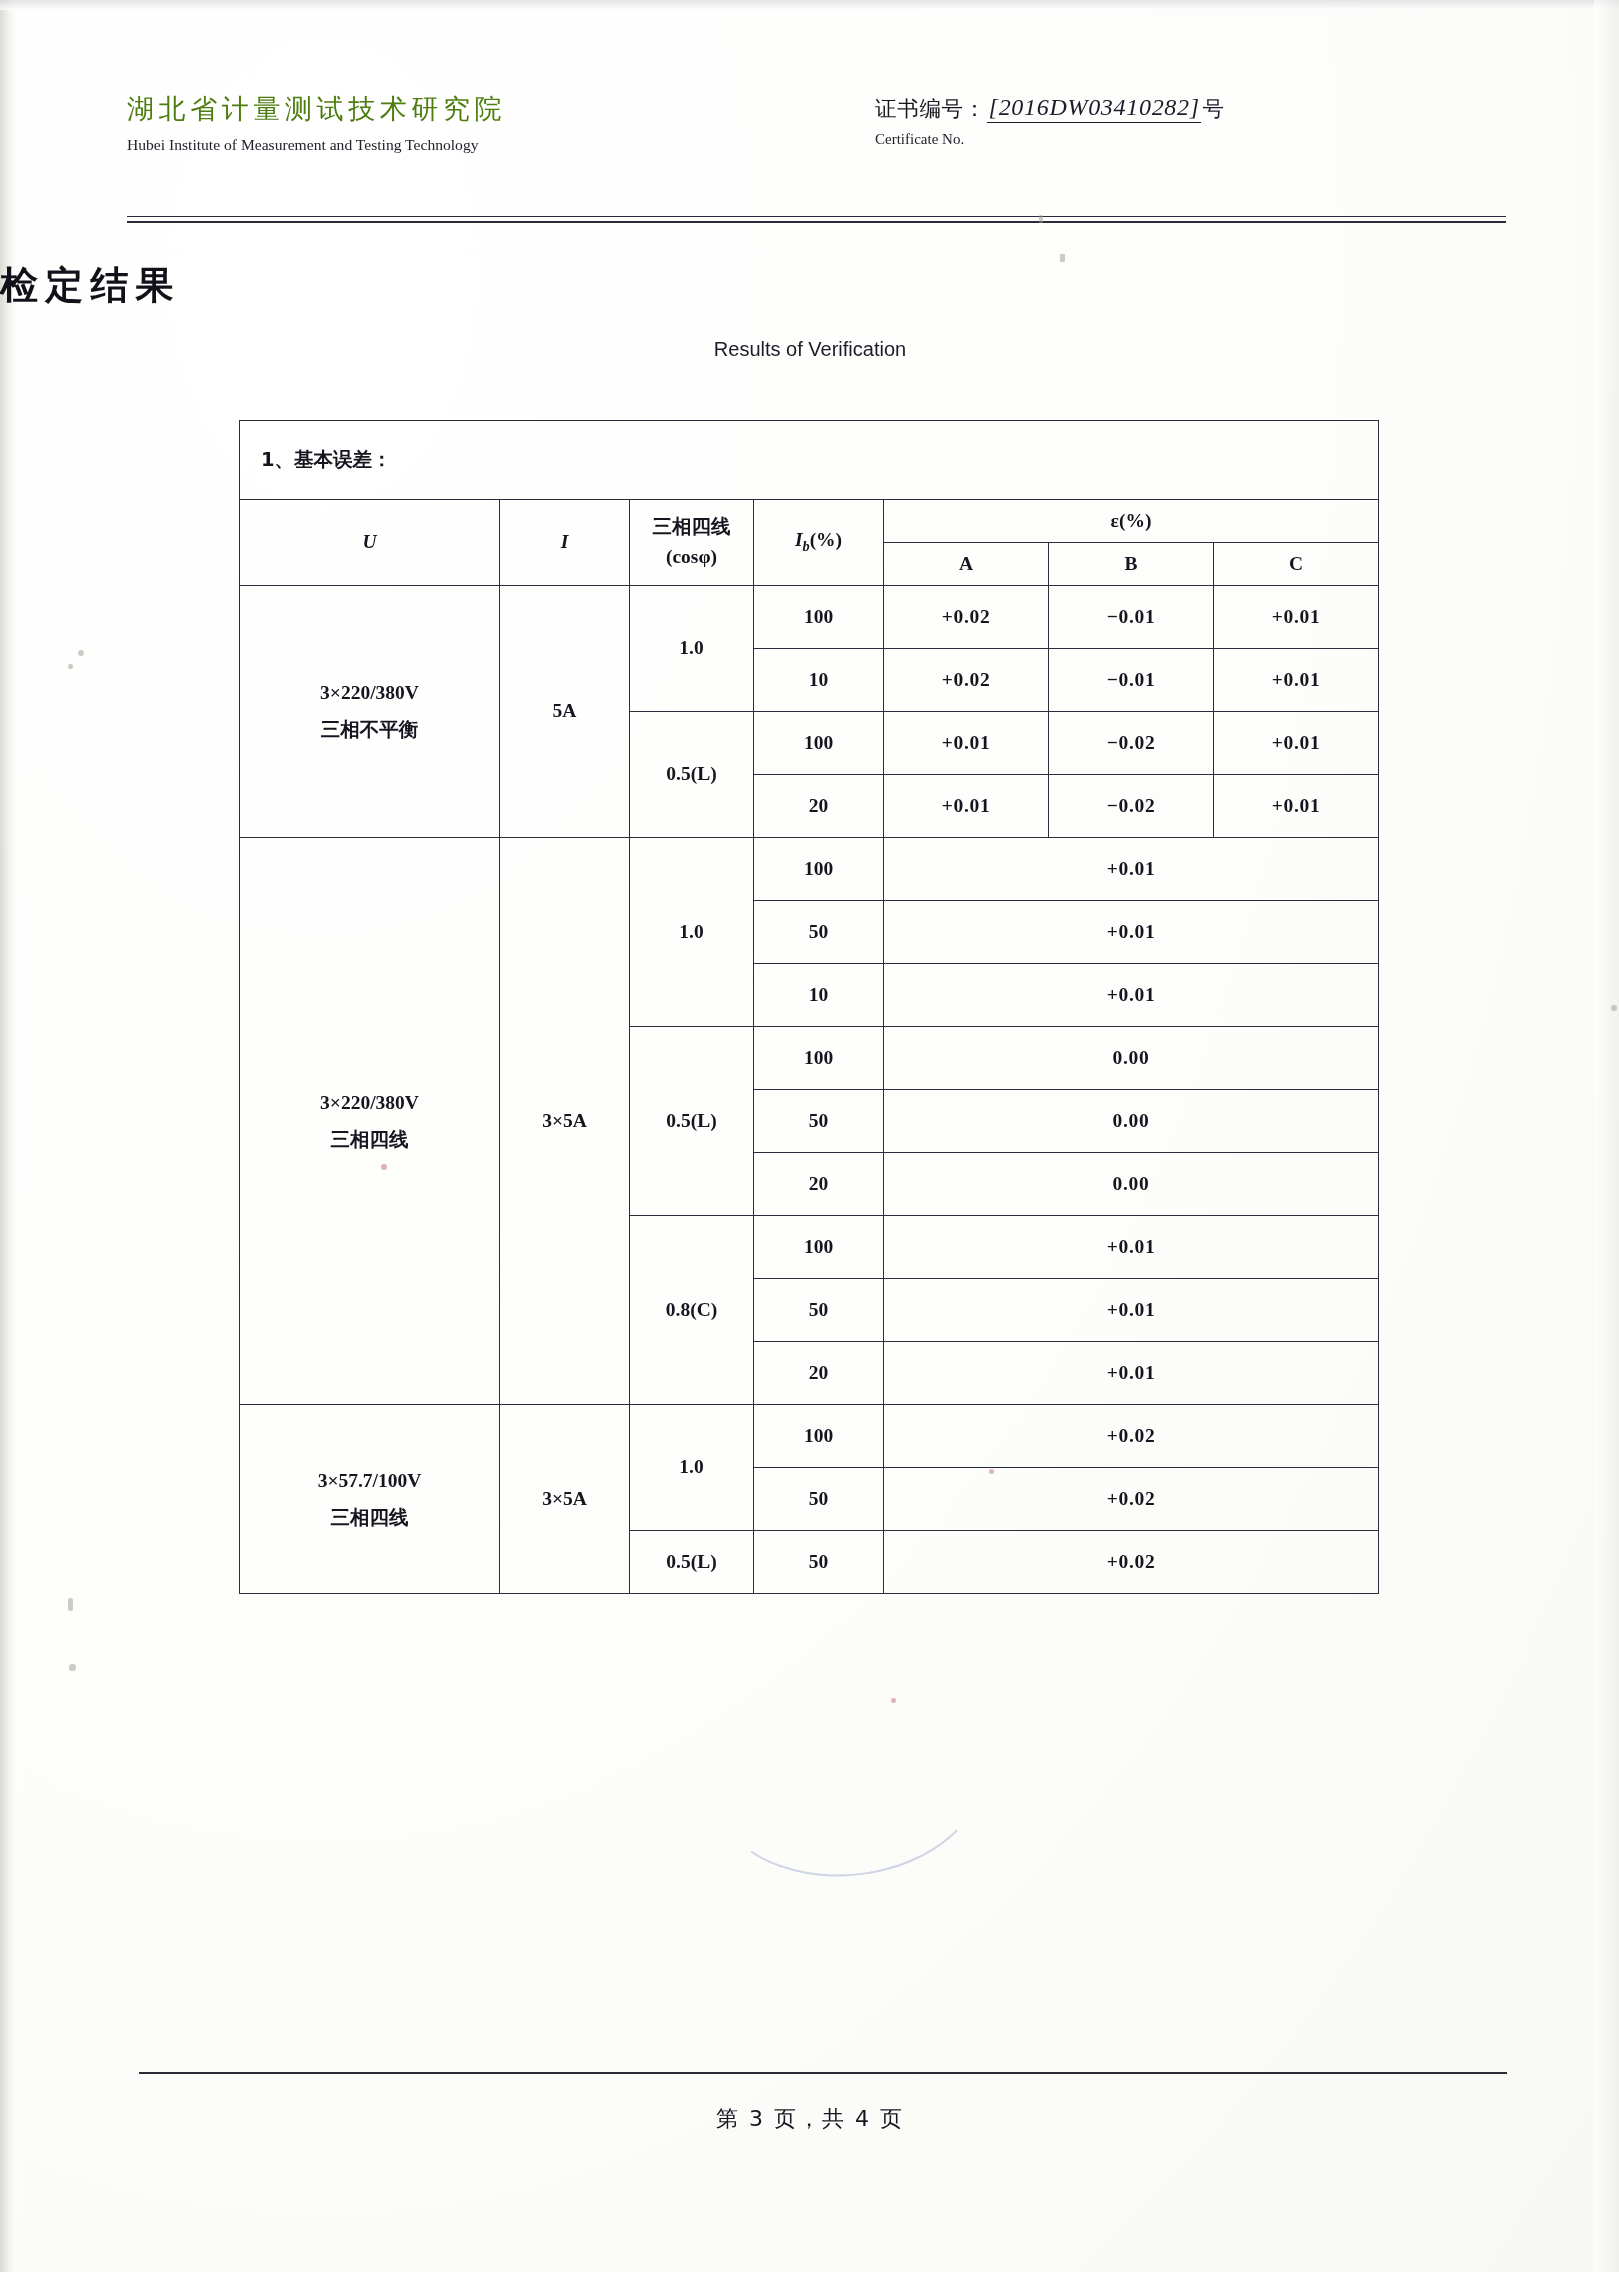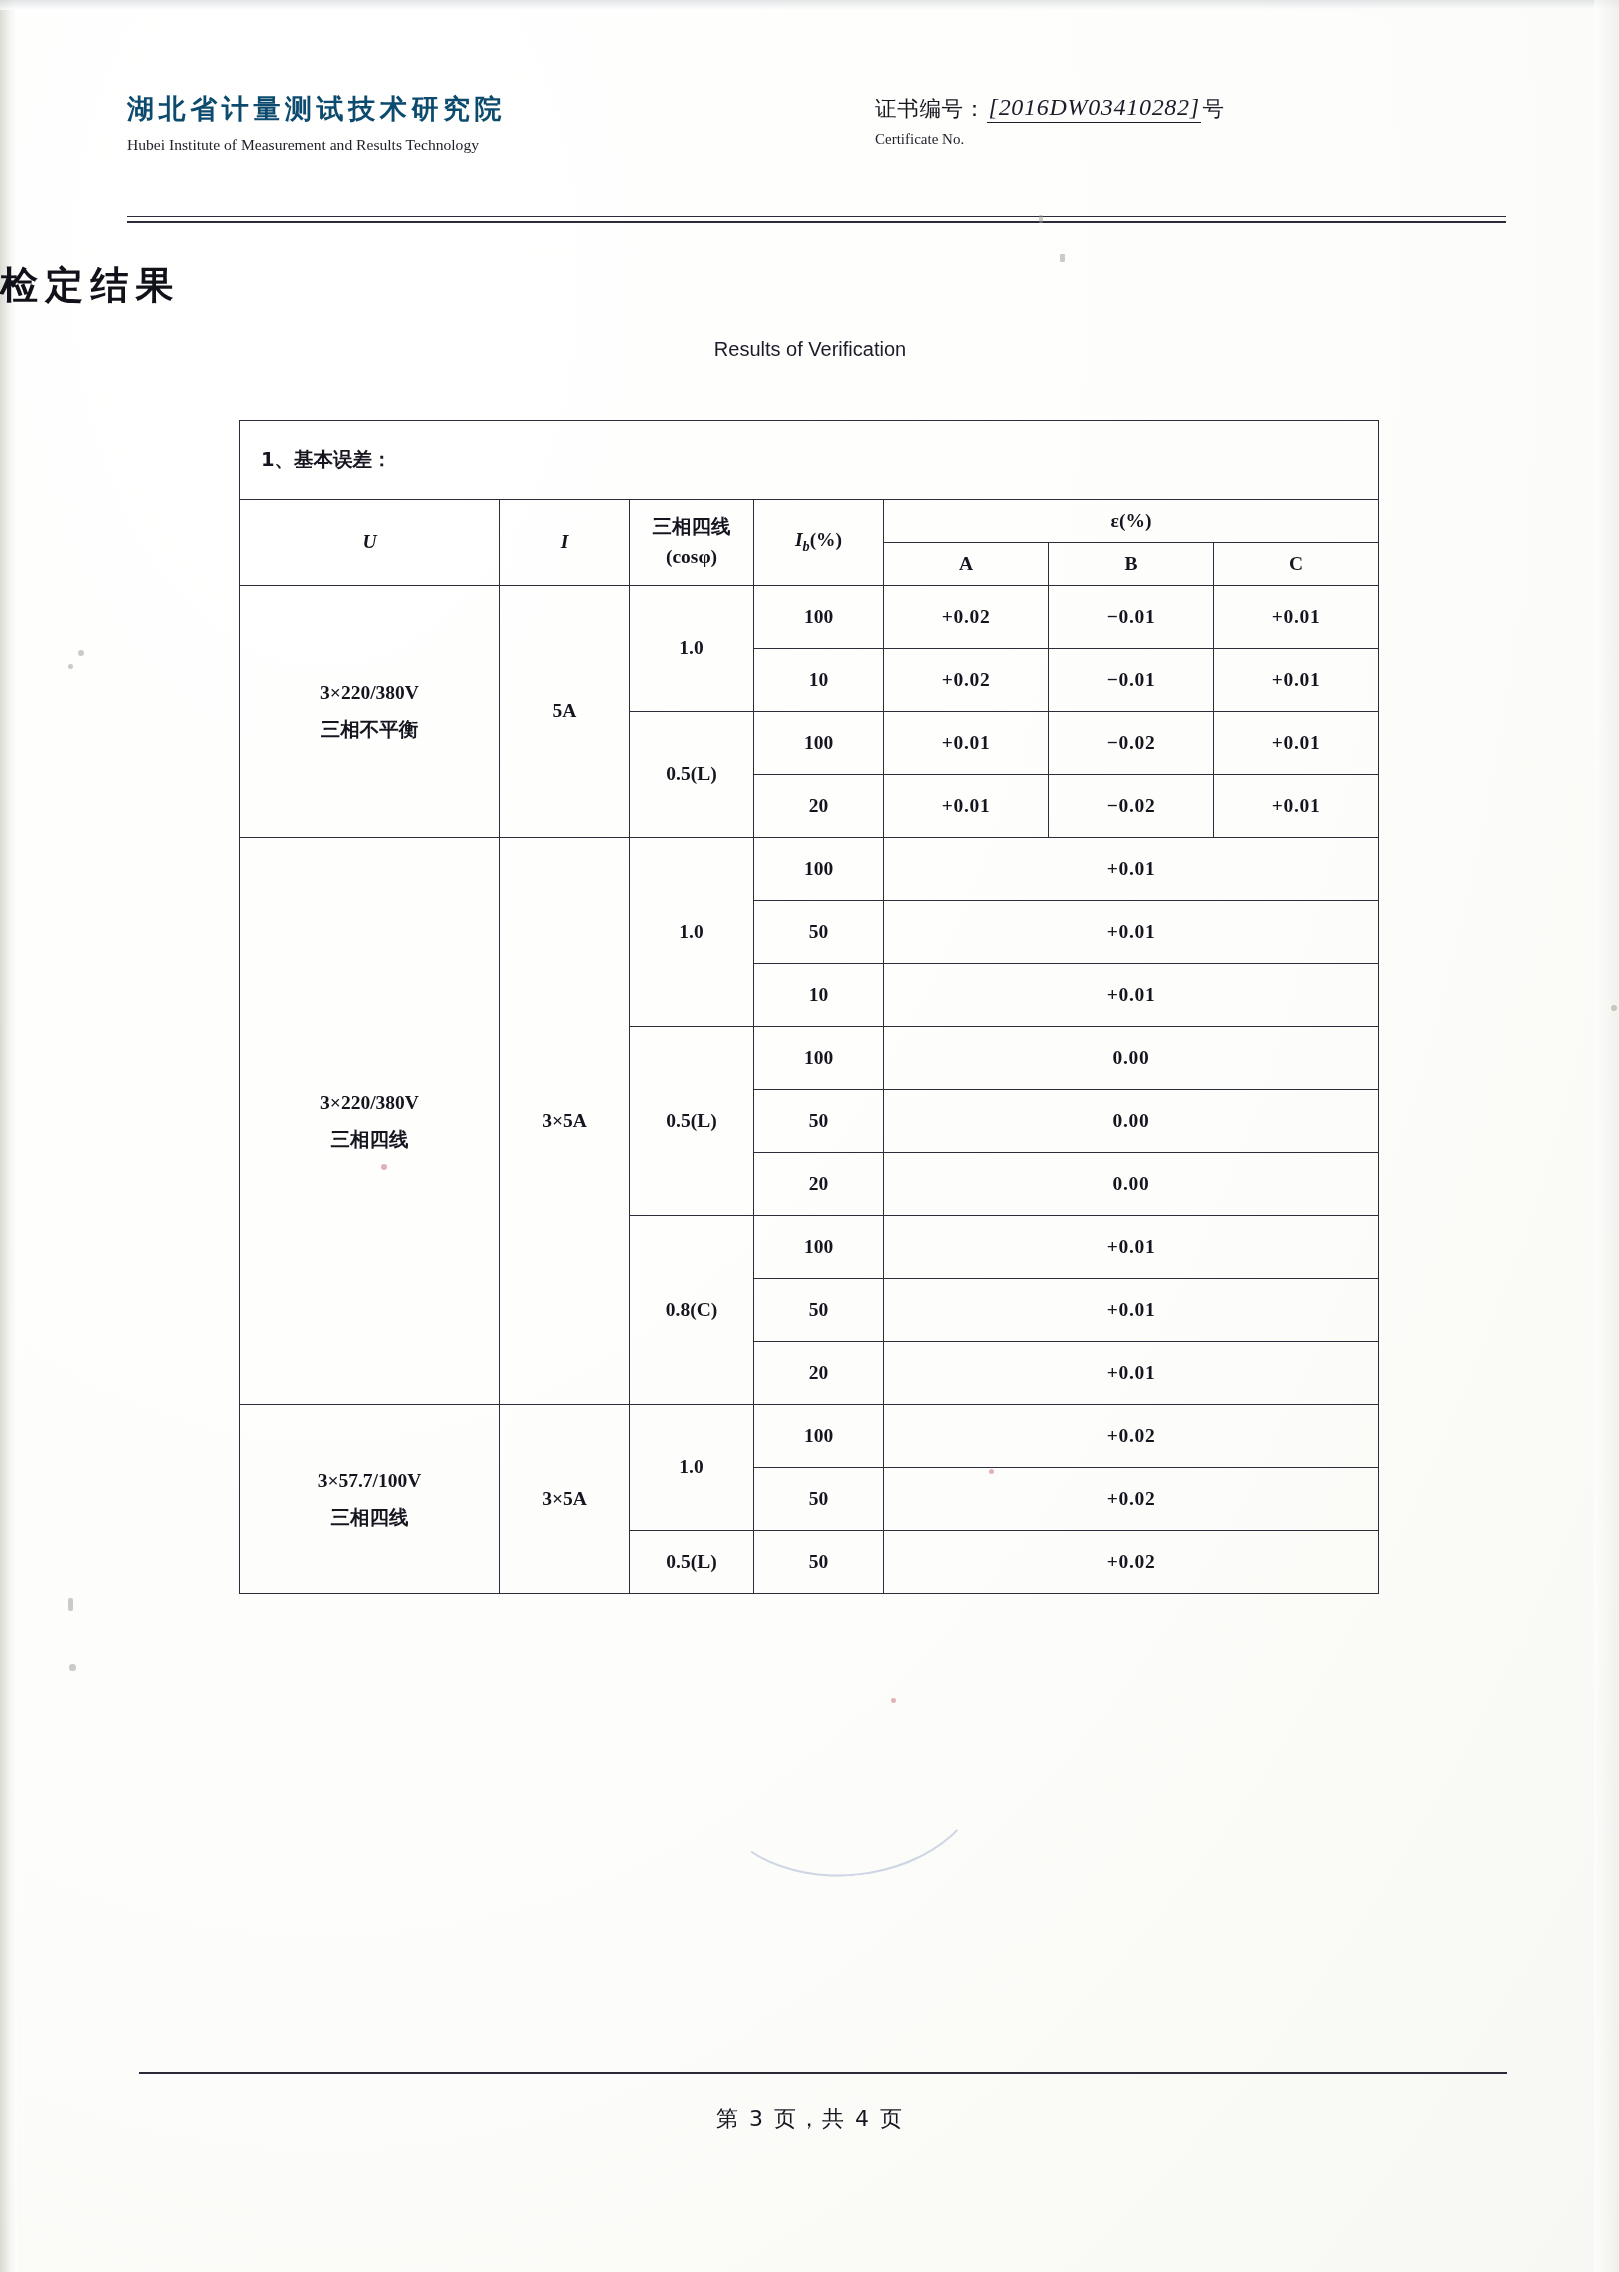--- a/index.html
+++ b/index.html
@@ -57,24 +57,24 @@
     left: 127px;
     top: 91px;
     width: 1378px;
     display: flex;
     align-items: flex-start;
     justify-content: flex-start;
   }
   .org-block { width: 735px; }
   .org-cn {
     font-family: "DejaVu Sans", sans-serif;
-    font-weight: bold;
+    font-weight: normal;
     font-size: 27px;
     letter-spacing: 4.6px;
-    color: #0c4a6e;
+    color: #4d7c0f;
     white-space: nowrap;
   }
   .org-en {
     margin-top: 8.5px;
     font-family: "Liberation Serif", serif;
     font-size: 15.6px;
     color: #22222c;
     white-space: nowrap;
   }
   .cert-block {
@@ -253,21 +253,21 @@
 <div class="page"></div>
 <div class="edge-left"></div>
 <div class="edge-top"></div>
 <div class="edge-right"></div>
 
 <div class="content">
 
   <div class="header">
     <div class="org-block">
       <div class="org-cn">湖北省计量测试技术研究院</div>
-      <div class="org-en">Hubei Institute of Measurement and Results Technology</div>
+      <div class="org-en">Hubei Institute of Measurement and Testing Technology</div>
     </div>
     <div class="cert-block">
       <div class="cert-line">
         <span class="cert-label-cn">证书编号：</span>
         <span class="cert-no-box"><span>[</span><span>2016DW03410282</span><span>]</span></span>
         <span class="cert-suffix">号</span>
       </div>
       <div class="cert-label-en">Certificate No.</div>
     </div>
   </div>

